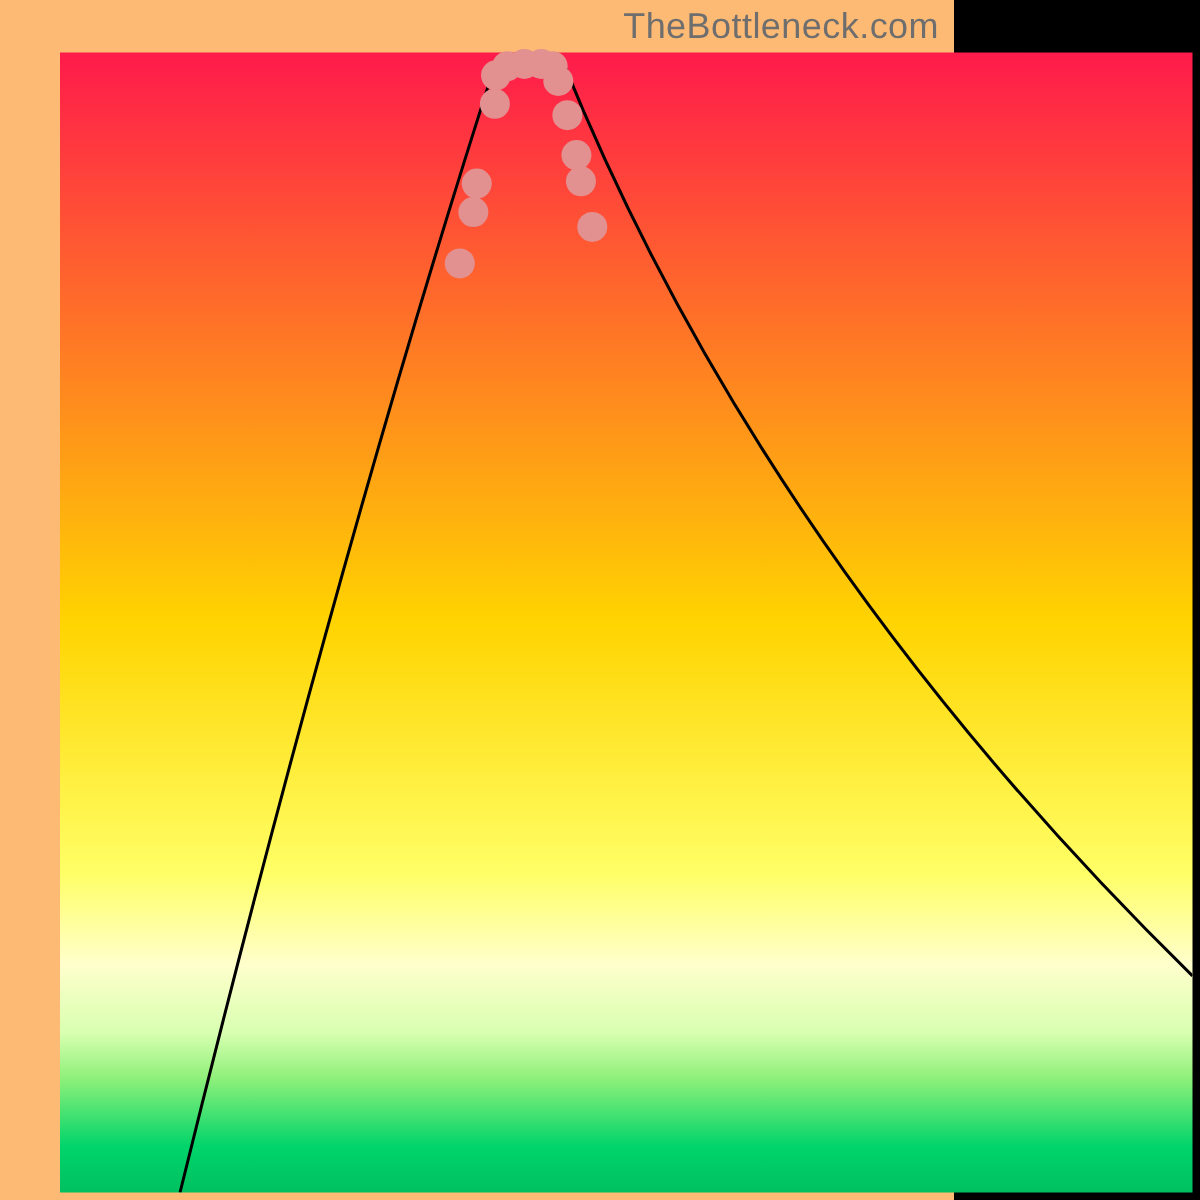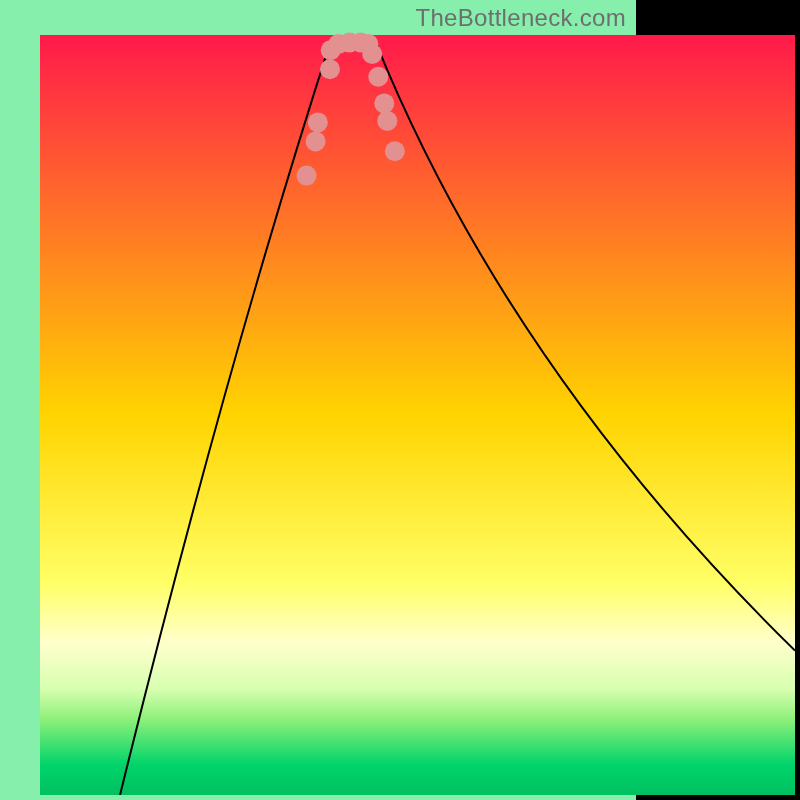--- a/index.html
+++ b/index.html
@@ -8,21 +8,21 @@
     width: 800px;
     height: 800px;
     background: #000;
     overflow: hidden;
     font-family: Arial, Helvetica, sans-serif;
   }
   .frame {
     position: relative;
     width: 636px;
     height: 800px;
-    background: #86efac;
+    background: #fdba74;
   }
   .watermark {
     position: absolute;
     top: 4px;
     right: 10px;
     color: #6e6e6e;
     font-size: 24px;
     font-weight: 500;
     letter-spacing: 0.3px;
     user-select: none;

